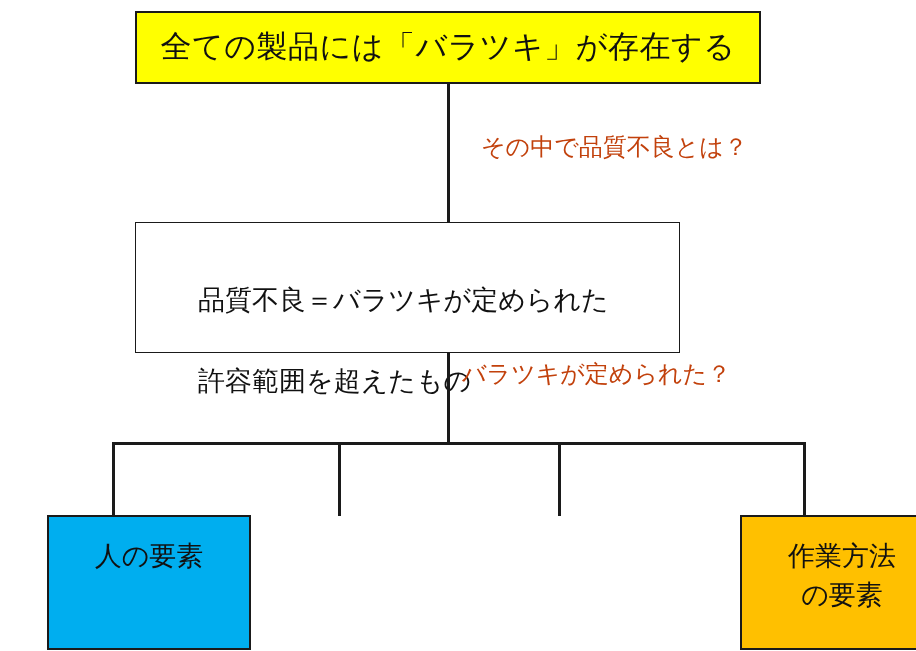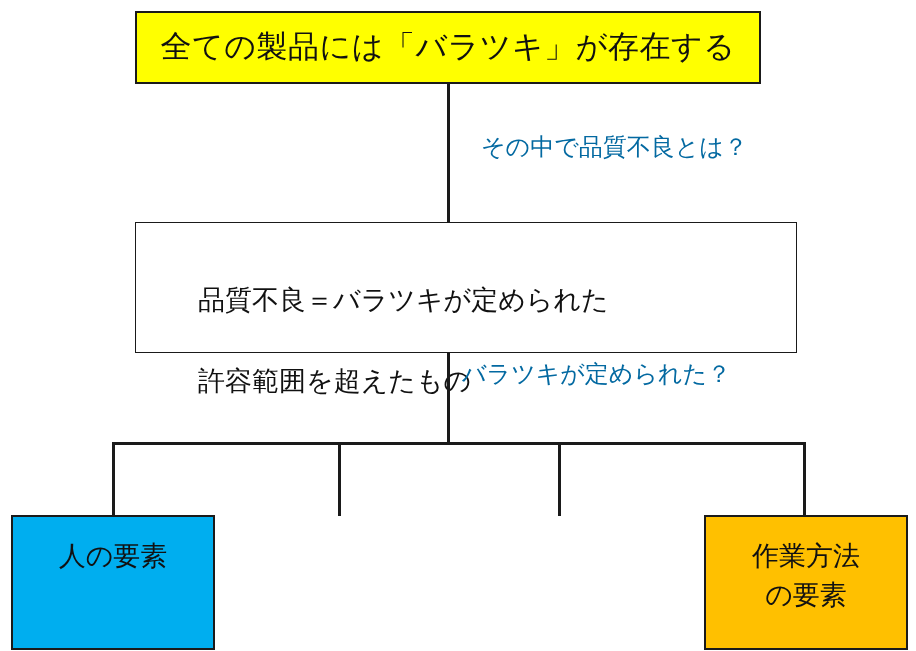--- a/index.html
+++ b/index.html
@@ -35,21 +35,21 @@
     top: 11px;
     width: 626px;
     height: 73px;
     background: #FFFF00;
     font-size: 31px;
     letter-spacing: 0.5px;
   }
   .node-def {
     left: 135px;
     top: 222px;
-    width: 662px;
+    width: 545px;
     height: 131px;
     background: #ffffff;
     border-width: 1px;
     font-size: 27px;
     display: block;
     padding: 18px 62px 0 62px;
   }
   .def-line {
     display: block;
     font-size: 27px;
@@ -57,37 +57,38 @@
   }
   .def-line-1 { text-align: left; }
   .def-line-2 { text-align: left; }
 
   .node-factor {
     top: 515px;
     height: 135px;
     font-size: 27px;
     align-items: flex-start;
     padding-top: 20px;
+    margin-left: 36px;
   }
   .f1 { left: 11px;  width: 204px; background: #00AEEF; }
   .f2 { left: 238px; width: 205px; background: #BFBFBF; }
   .f3 { left: 458px; width: 206px; background: #92D050; }
   .f4 { left: 704px; width: 204px; background: #FFC000; }
 
   .line {
     position: absolute;
     background: #1a1a1a;
   }
   .vline { width: 3px; }
   .hline { height: 3px; }
 
   .edge-label {
     position: absolute;
     font-size: 24px;
-    color: #0369a1;
+    color: #c2410c;
     white-space: nowrap;
   }
   .lbl-1 { left: 481px; top: 131px; }
   .lbl-2 { left: 462px; top: 358px; }
 </style>
 </head>
 <body>
 
 <div id="canvas">
 

